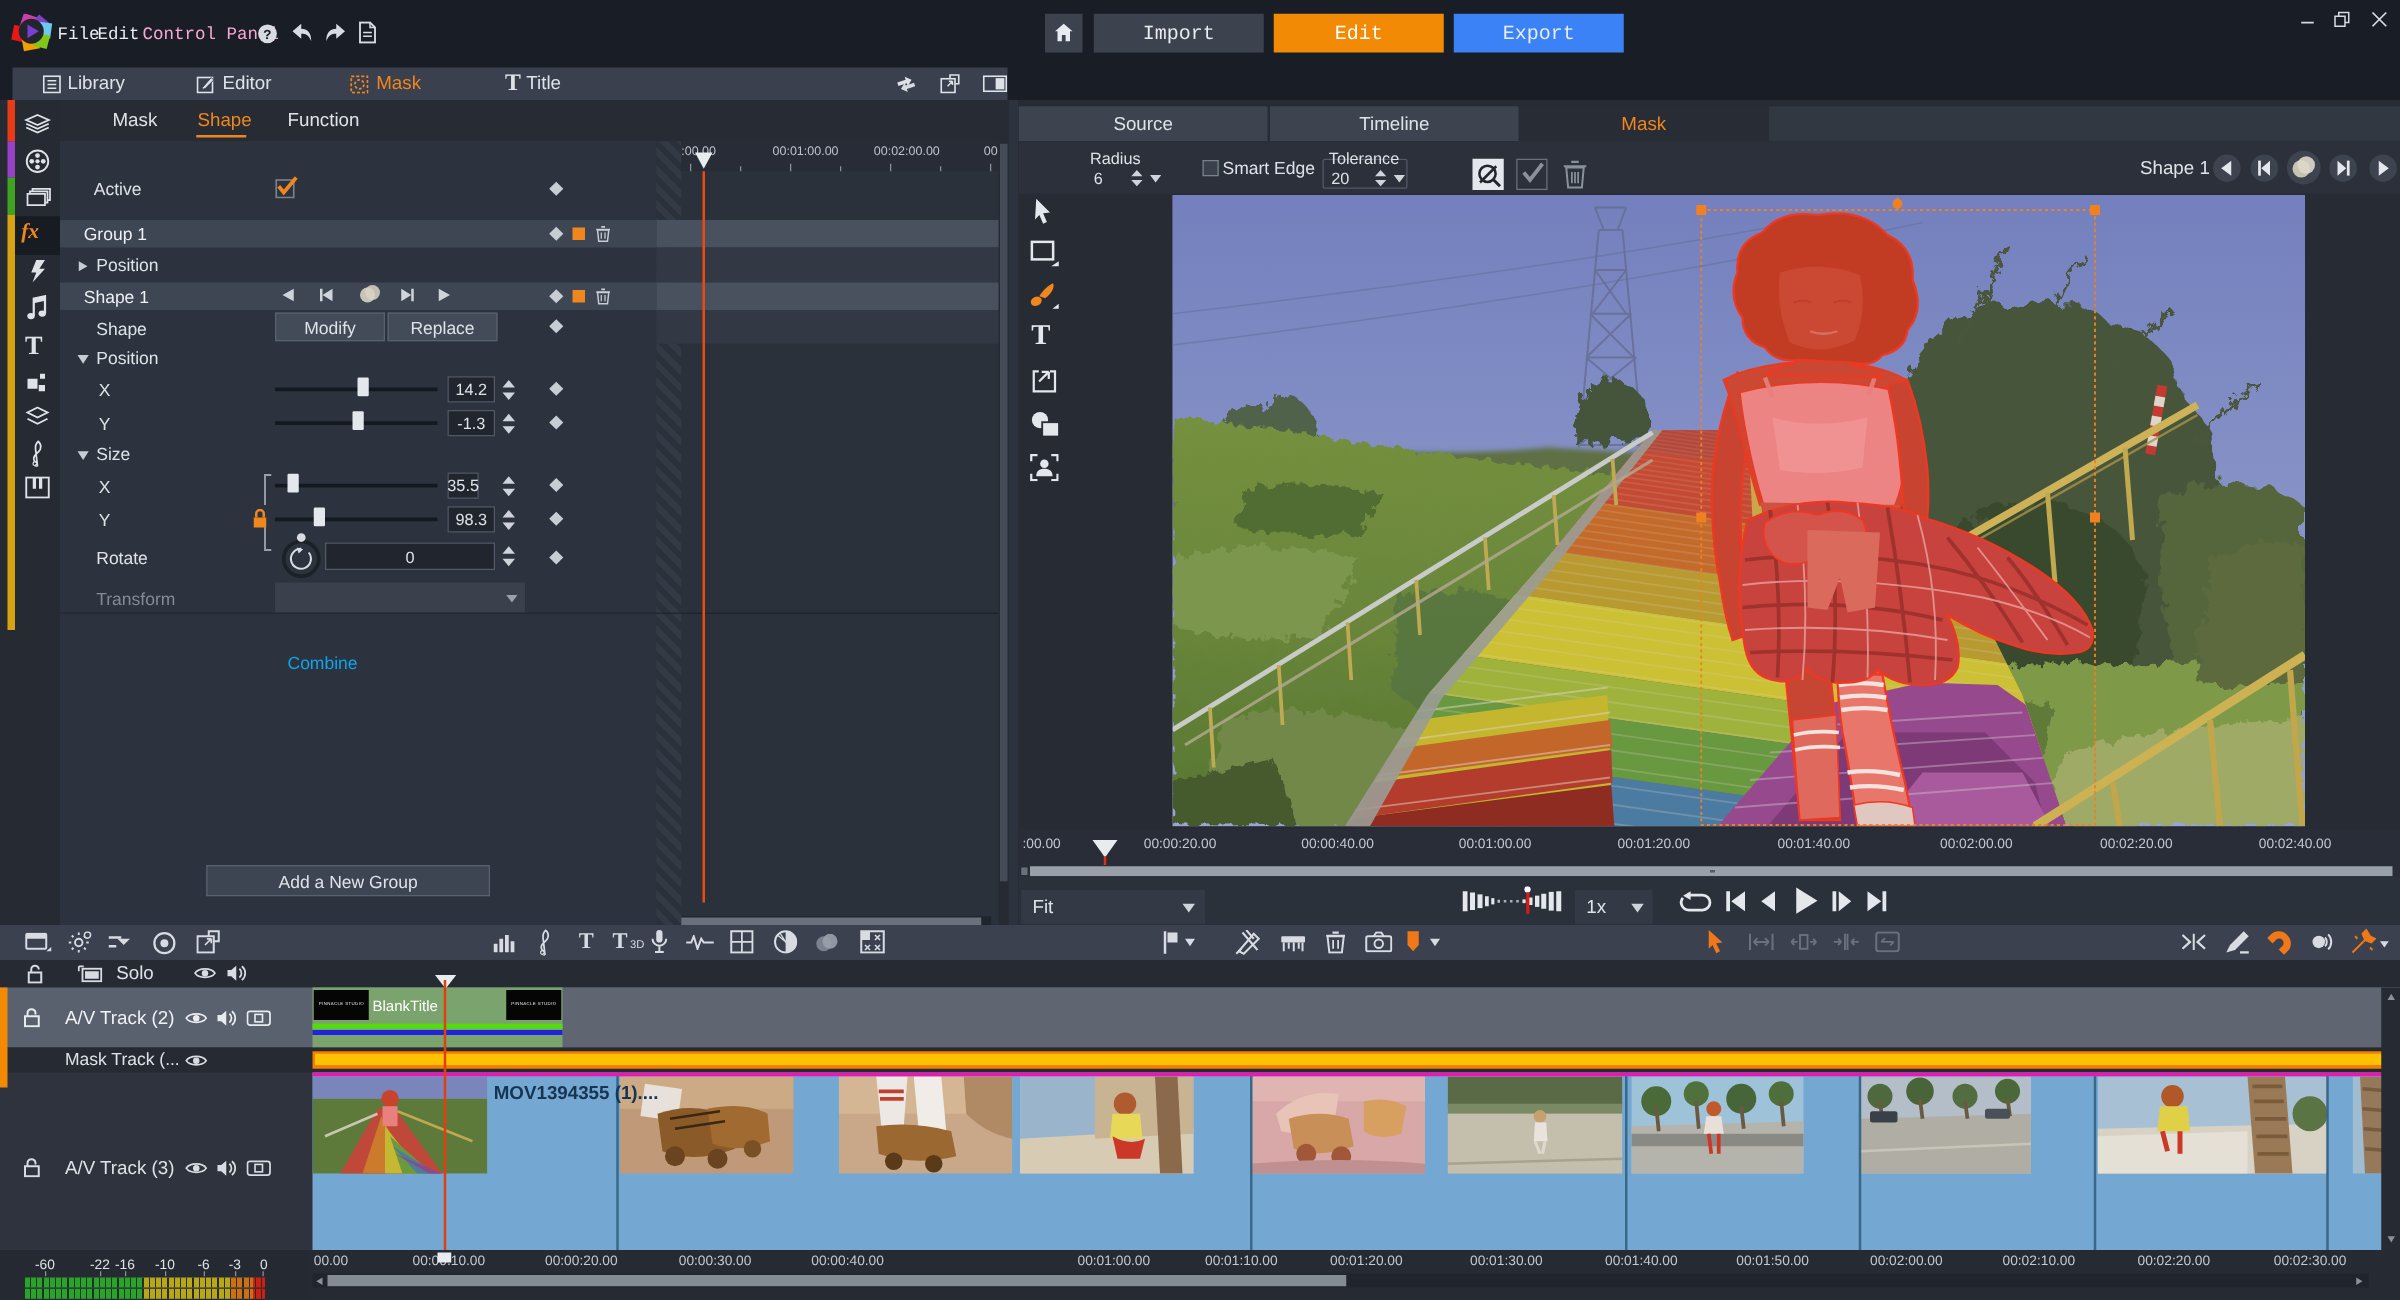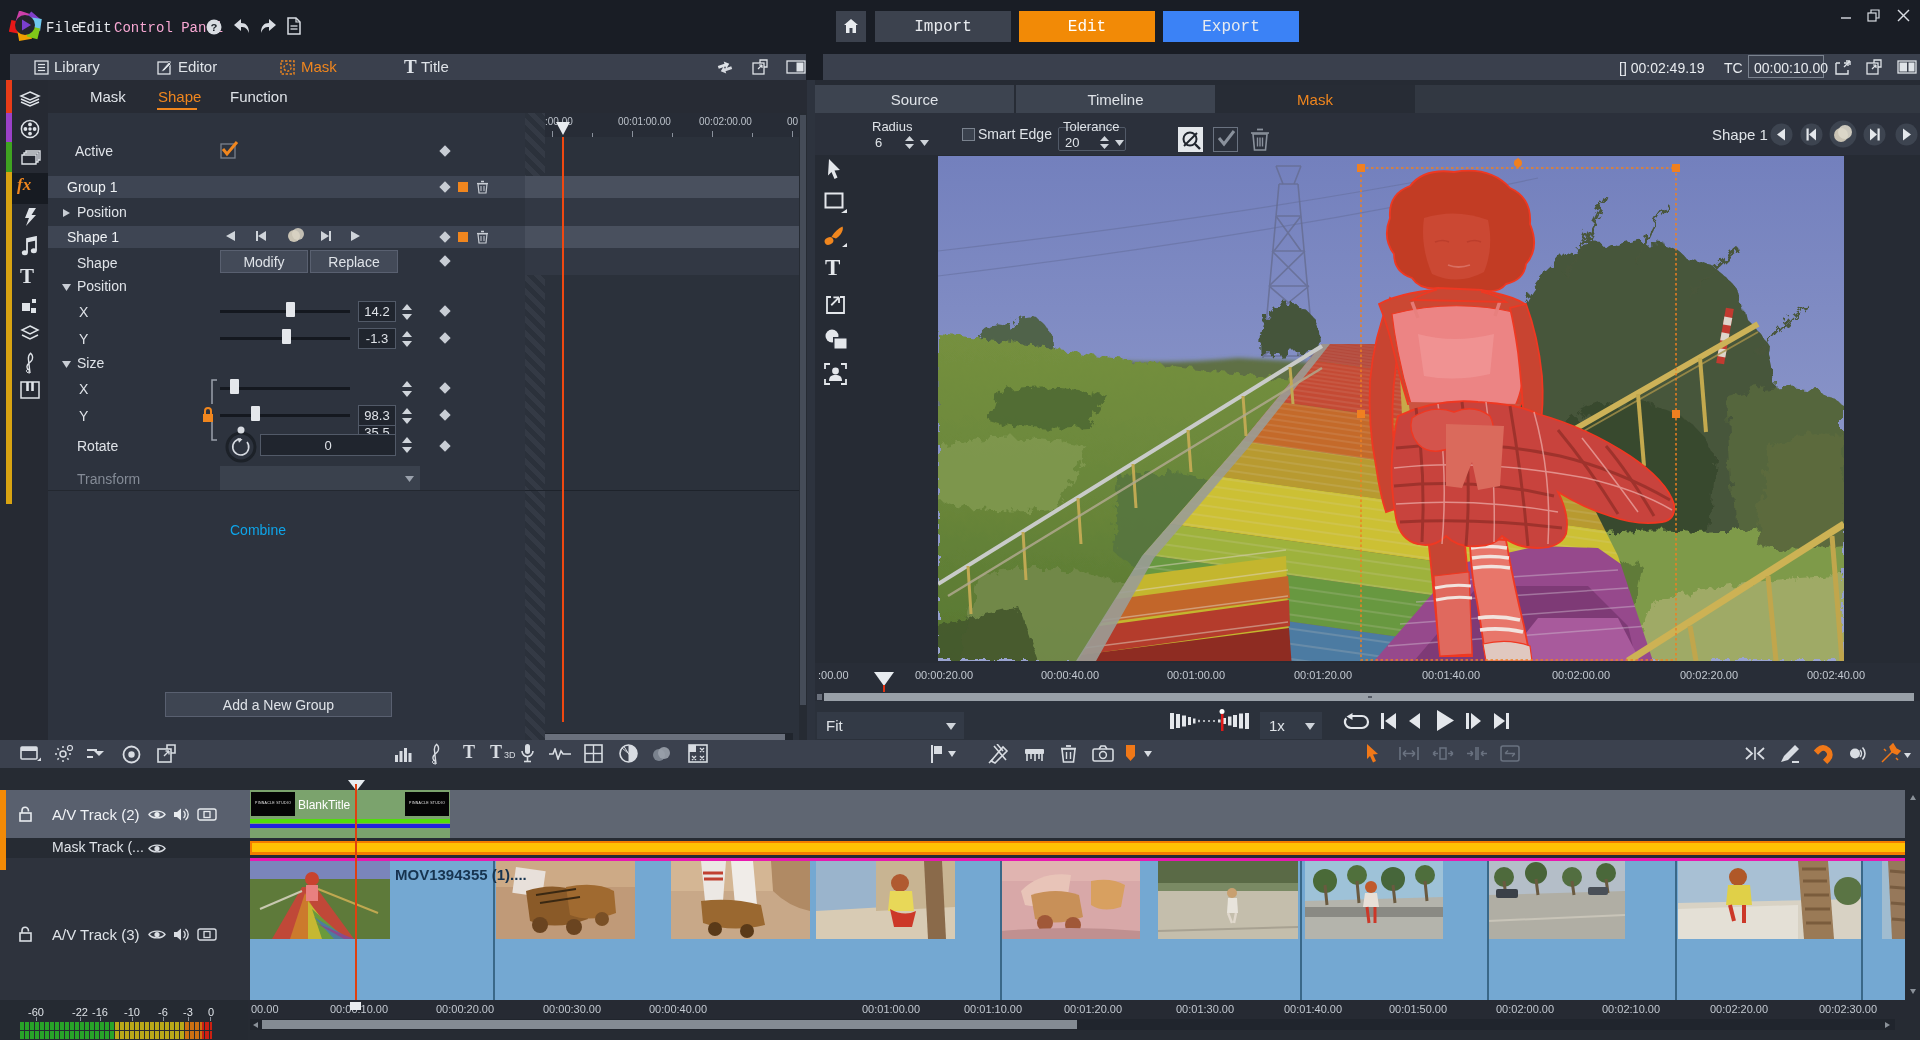--- a/index.html
+++ b/index.html
@@ -95,40 +95,20 @@
   <svg class="abs" style="left:742px;top:5px;" width="16" height="16" viewBox="0 0 16 16">
     <rect x="1" y="4" width="11" height="11" fill="none" stroke="#dfe3e8" stroke-width="1.3"></rect>
     <path d="M 8 4 L 8 1 L 15 1 L 15 8 L 12 8" fill="none" stroke="#dfe3e8" stroke-width="1.3"></path>
     <path d="M 6 10 L 10 6 M 10 6 L 10 9 M 10 6 L 7 6" stroke="#dfe3e8" stroke-width="1.2" fill="none"></path>
   </svg>
   <svg class="abs" style="left:776px;top:6px;" width="20" height="14" viewBox="0 0 20 14">
     <rect x="1" y="1" width="18" height="12" fill="none" stroke="#dfe3e8" stroke-width="1.3"></rect>
     <rect x="10.5" y="2.5" width="7" height="9" fill="#dfe3e8"></rect>
   </svg>
 </div>
-<div class="abs" style="left:823px;top:54px;width:1097px;height:26px;background:#3a404d;" id="righttabs2">
-  <span class="abs" style="left:796px;top:6px;font-size:14px;color:#e8ebef;">[] 00:02:49.19</span>
-  <span class="abs" style="left:901px;top:6px;font-size:14px;color:#e8ebef;">TC</span>
-  <div class="abs" style="left:925px;top:1px;width:76px;height:23px;border:1px solid #7a828e;"></div>
-  <span class="abs" style="left:931px;top:6px;font-size:14px;color:#e8ebef;">00:00:10.00</span>
-  <svg class="abs" style="left:1012px;top:6px;" width="17" height="15" viewBox="0 0 17 15">
-    <path d="M 1 3 L 1 14 L 13 14 L 13 10 M 13 6 L 13 3 L 9 3 M 5 3 L 1 3" fill="none" stroke="#dfe3e8" stroke-width="1.4"></path>
-    <path d="M 9 7 L 15 1 M 15 1 L 15 5 M 15 1 L 11 1" stroke="#dfe3e8" stroke-width="1.4" fill="none"></path>
-  </svg>
-  <svg class="abs" style="left:1043px;top:5px;" width="16" height="16" viewBox="0 0 16 16">
-    <rect x="1" y="4" width="11" height="11" fill="none" stroke="#dfe3e8" stroke-width="1.3"></rect>
-    <path d="M 8 4 L 8 1 L 15 1 L 15 8 L 12 8" fill="none" stroke="#dfe3e8" stroke-width="1.3"></path>
-    <path d="M 6 10 L 10 6 M 10 6 L 10 9 M 10 6 L 7 6" stroke="#dfe3e8" stroke-width="1.2" fill="none"></path>
-  </svg>
-  <svg class="abs" style="left:1074px;top:6px;" width="20" height="14" viewBox="0 0 20 14">
-    <rect x="1" y="1" width="18" height="12" fill="none" stroke="#dfe3e8" stroke-width="1.3"></rect>
-    <rect x="2.5" y="2.5" width="7.5" height="9" fill="#dfe3e8"></rect>
-    <rect x="11.5" y="2.5" width="6" height="9" fill="#dfe3e8"></rect>
-  </svg>
-</div>
 
 <div class="abs" style="left:0;top:80px;width:815px;height:660px;background:#2d333e;" id="leftpanel">
 
   <div class="abs" style="left:0;top:0;width:48px;height:660px;background:#262a33;"></div>
   <div class="abs" style="left:6px;top:0;width:6px;height:33px;background:#e83c18;"></div>
   <div class="abs" style="left:6px;top:33px;width:6px;height:29px;background:#9b41c8;"></div>
   <div class="abs" style="left:6px;top:62px;width:6px;height:30px;background:#3fa321;"></div>
   <div class="abs" style="left:6px;top:92px;width:6px;height:332px;background:#d8a312;"></div>
   <div class="abs" style="left:12px;top:93px;width:36px;height:31px;background:#171b22;"></div>
   <svg class="abs" style="left:19px;top:11px;" width="22" height="18" viewBox="0 0 22 18">
@@ -328,21 +308,21 @@
     <span class="abs" style="left:31px;top:268px;">X</span>
     <svg class="abs" style="left:160px;top:266px;" width="10" height="62" viewBox="0 0 10 62">
           <path d="M 9 1 L 4 1 L 4 25 M 4 37 L 4 61 L 9 61" fill="none" stroke="#9aa1ac" stroke-width="1.5"></path>
         </svg>
     <svg class="abs" style="left:153px;top:294px;" width="14" height="16" viewBox="0 0 14 16">
       <rect x="2" y="7" width="10" height="8" fill="#f0861e"></rect>
       <path d="M 4 7 L 4 4 a 3 3 0 0 1 6 0 L 10 7" fill="none" stroke="#f0861e" stroke-width="2"></path>
     </svg>
     <div class="abs" style="left:172px;top:274px;width:130px;height:3px;background:#14181f;"></div>
     <div class="abs" style="left:182px;top:266px;width:9px;height:15px;background:#e4e7eb;border-radius:1px;"></div>
-    <div class="abs row" style="left:310px;top:265px;width:38px;height:21px;background:#20252e;border:1px solid #525a68;justify-content:center;font-size:13px;margin-top:44px;">35.5</div>
+    <div class="abs row" style="left:310px;top:265px;width:25px;height:21px;background:#20252e;border:1px solid #525a68;justify-content:center;font-size:13px;">35.5</div>
     <svg class="abs" style="left:352px;top:266px;" width="14" height="20" viewBox="0 0 14 20">
           <path d="M 2 8 L 7 2 L 12 8 Z" fill="#cfd4da"></path>
           <path d="M 2 12 L 7 18 L 12 12 Z" fill="#cfd4da"></path>
         </svg>
     <svg class="abs" style="left:390px;top:268px;" width="14" height="14" viewBox="0 0 14 14">
           <rect x="3" y="3" width="8" height="8" fill="#c8cdd4" transform="rotate(45 7 7)"></rect>
         </svg>
 
     <span class="abs" style="left:31px;top:295px;">Y</span>
     <div class="abs" style="left:172px;top:301px;width:130px;height:3px;background:#14181f;"></div>
@@ -972,20 +952,40 @@
         </svg>
     <svg class="abs" style="left:1880px;top:3px;" width="21" height="21" viewBox="0 0 21 21">
           <path d="M 2 19 L 12 9 M 12 9 L 10 4 L 13 1 L 16 6 L 20 8 L 17 11 L 12 9 Z" fill="#f07818" stroke="#f07818" stroke-width="1.5"></path>
           <path d="M 4 6 L 6 8 M 16 15 L 18 17" stroke="#f07818" stroke-width="1.5"></path>
         </svg>
     <svg class="abs" style="left:1903px;top:12px;" width="9" height="7" viewBox="0 0 9 7">
           <path d="M 1 1 L 8 1 L 4.5 6 Z" fill="#d8dce2"></path>
         </svg>
   </div>
 
+  <div class="abs" style="left:0;top:28px;width:1920px;height:22px;background:#262b33;">
+    <svg class="abs" style="left:20px;top:3px;" width="16" height="16" viewBox="0 0 16 16">
+          <rect x="3" y="7" width="10" height="8" fill="none" stroke="#d8dce2" stroke-width="1.6"></rect>
+          <path d="M 5 7 L 5 4.5 a 3 3 0 0 1 6 0" fill="none" stroke="#d8dce2" stroke-width="1.6"></path>
+        </svg>
+    <svg class="abs" style="left:62px;top:4px;" width="20" height="14" viewBox="0 0 20 14">
+          <rect x="4" y="3" width="15" height="10" fill="none" stroke="#d8dce2" stroke-width="1.5"></rect>
+          <rect x="6" y="5" width="11" height="6" fill="#d8dce2"></rect>
+          <path d="M 1 5 L 1 1 M 1 1 L 5 1" stroke="#d8dce2" stroke-width="1.4"></path>
+        </svg>
+    <span class="abs" style="left:93px;top:2px;font-size:15px;">Solo</span>
+    <svg class="abs" style="left:155px;top:4px;" width="18" height="13" viewBox="0 0 18 13">
+          <path d="M 1 6.5 C 4 2 14 2 17 6.5 C 14 11 4 11 1 6.5 Z" fill="none" stroke="#d8dce2" stroke-width="1.4"></path>
+          <circle cx="9" cy="6.5" r="2.6" fill="#d8dce2"></circle>
+        </svg>
+    <svg class="abs" style="left:181px;top:3px;" width="16" height="15" viewBox="0 0 16 15">
+          <path d="M 1 5 L 4 5 L 8 1.5 L 8 13.5 L 4 10 L 1 10 Z" fill="#d8dce2"></path>
+          <path d="M 10.5 4 a 4.5 4.5 0 0 1 0 7 M 12.5 2 a 7 7 0 0 1 0 11" fill="none" stroke="#d8dce2" stroke-width="1.4"></path>
+        </svg>
+  </div>
 
   <div class="abs" style="left:0;top:50px;width:1920px;height:48px;background:#59606e;" id="track2">
     <div class="abs" style="left:250px;top:0;width:1670px;height:48px;background:#5f6672;"></div>
     <svg class="abs" style="left:18px;top:16px;" width="15" height="16" viewBox="0 0 15 16">
           <rect x="2" y="7" width="11" height="8" fill="none" stroke="#e8ebef" stroke-width="1.6"></rect>
           <path d="M 4 7 L 4 4.5 a 3.2 3.2 0 0 1 6.4 0 L 10.4 5.5" fill="none" stroke="#e8ebef" stroke-width="1.6"></path>
         </svg>
     <span class="abs" style="left:52px;top:16px;font-size:15px;color:#f0f2f5;">A/V Track (2)</span>
     <svg class="abs" style="left:148px;top:18px;" width="18" height="13" viewBox="0 0 18 13">
           <path d="M 1 6.5 C 4 2 14 2 17 6.5 C 14 11 4 11 1 6.5 Z" fill="none" stroke="#e8ebef" stroke-width="1.4"></path>

